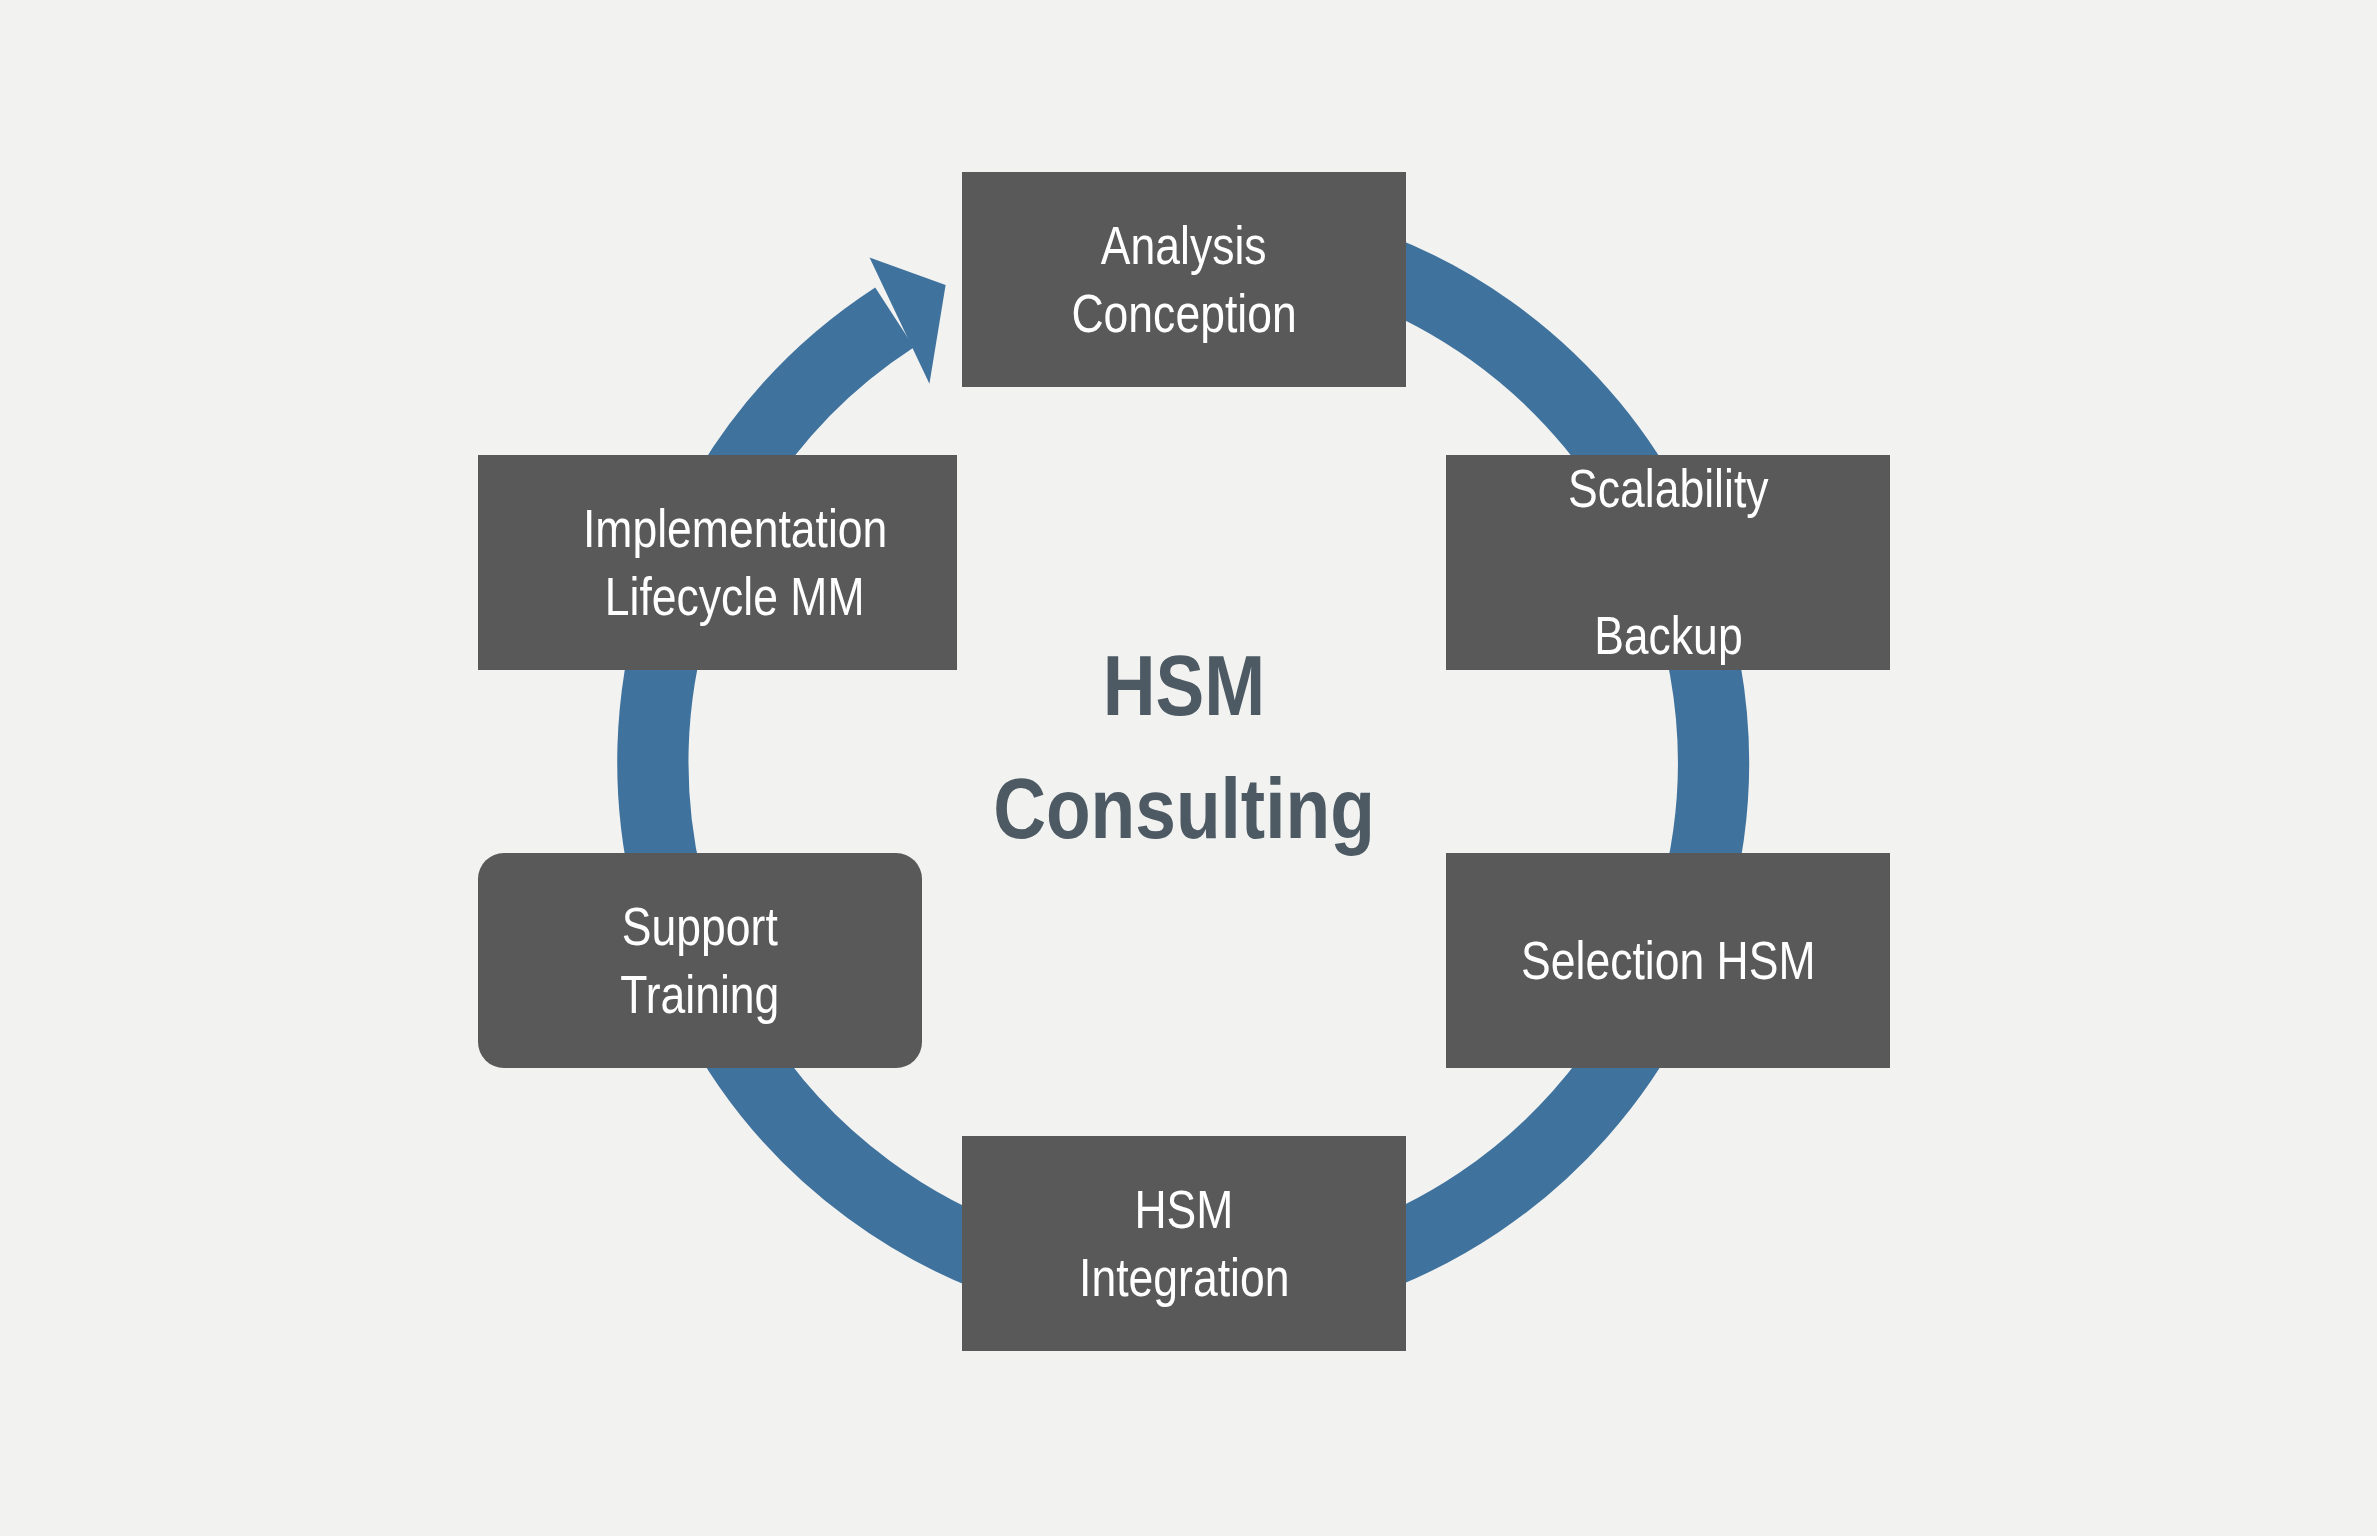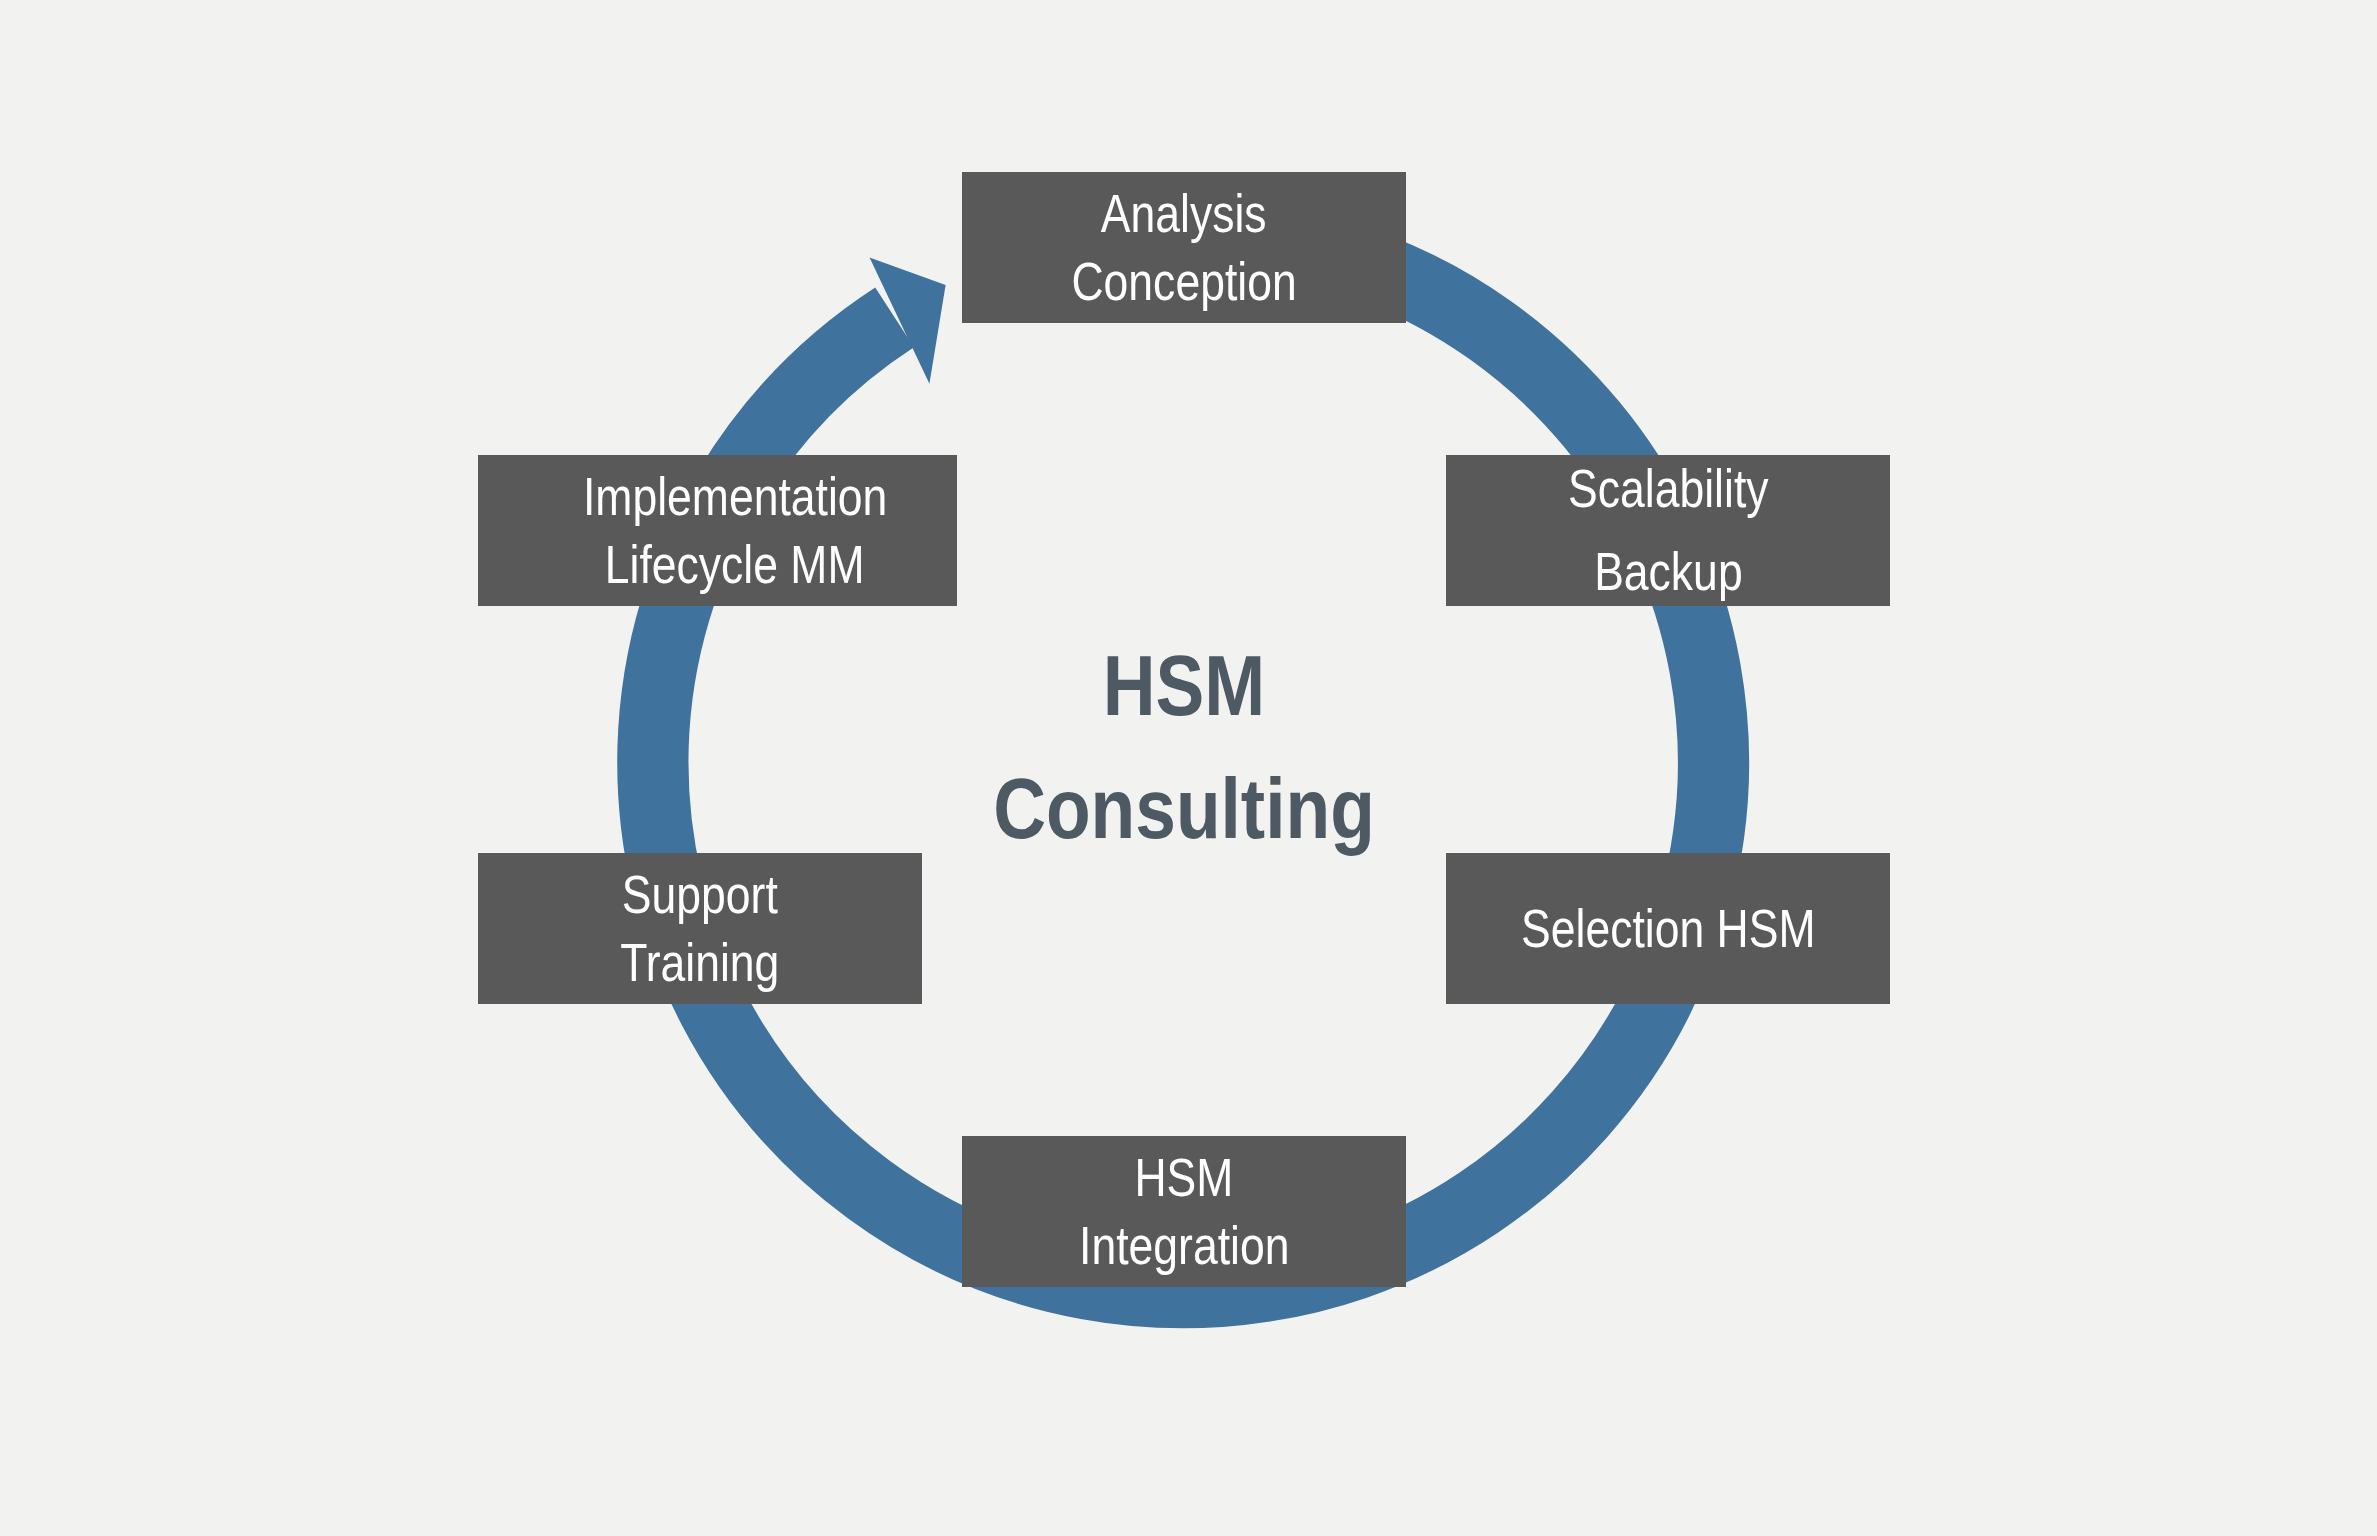--- a/index.html
+++ b/index.html
@@ -28,21 +28,21 @@
     stroke:var(--ring);
     stroke-width:88px;
     stroke-linecap:butt;
   }
   .arrow-head{
     fill:var(--ring);
     stroke:none;
   }
   .node{
     position:absolute;
-    width:444px;height:151px;
+    width:444px;height:215px;
     background:var(--node-fill);
     z-index:2;
     display:flex;
     flex-direction:column;
     align-items:center;
     justify-content:center;
     text-align:center;
   }
   .node-line{
     display:block;
@@ -51,21 +51,21 @@
     line-height:68px;
     font-weight:400;
     transform:scaleX(0.84);
     transform-origin:center;
     white-space:nowrap;
   }
   .node-analysis      {left:962px; top:172px;}
   .node-scalability   {left:1446px; top:455px;justify-content:space-between;}
   .node-selection     {left:1446px; top:853px;}
   .node-integration   {left:962px; top:1136px;}
-  .node-support       {left:478px;  top:853px;}
+  .node-support       {left:478px;  top:853px;border-radius:26px;}
   .node-implementation{left:478px;  top:455px;padding-left:35px;}
   .diagram-title{
     position:absolute;
     left:374px; top:624px;
     width:1620px;
     z-index:1;
     text-align:center;
     color:var(--title-text);
     font-weight:700;
   }

